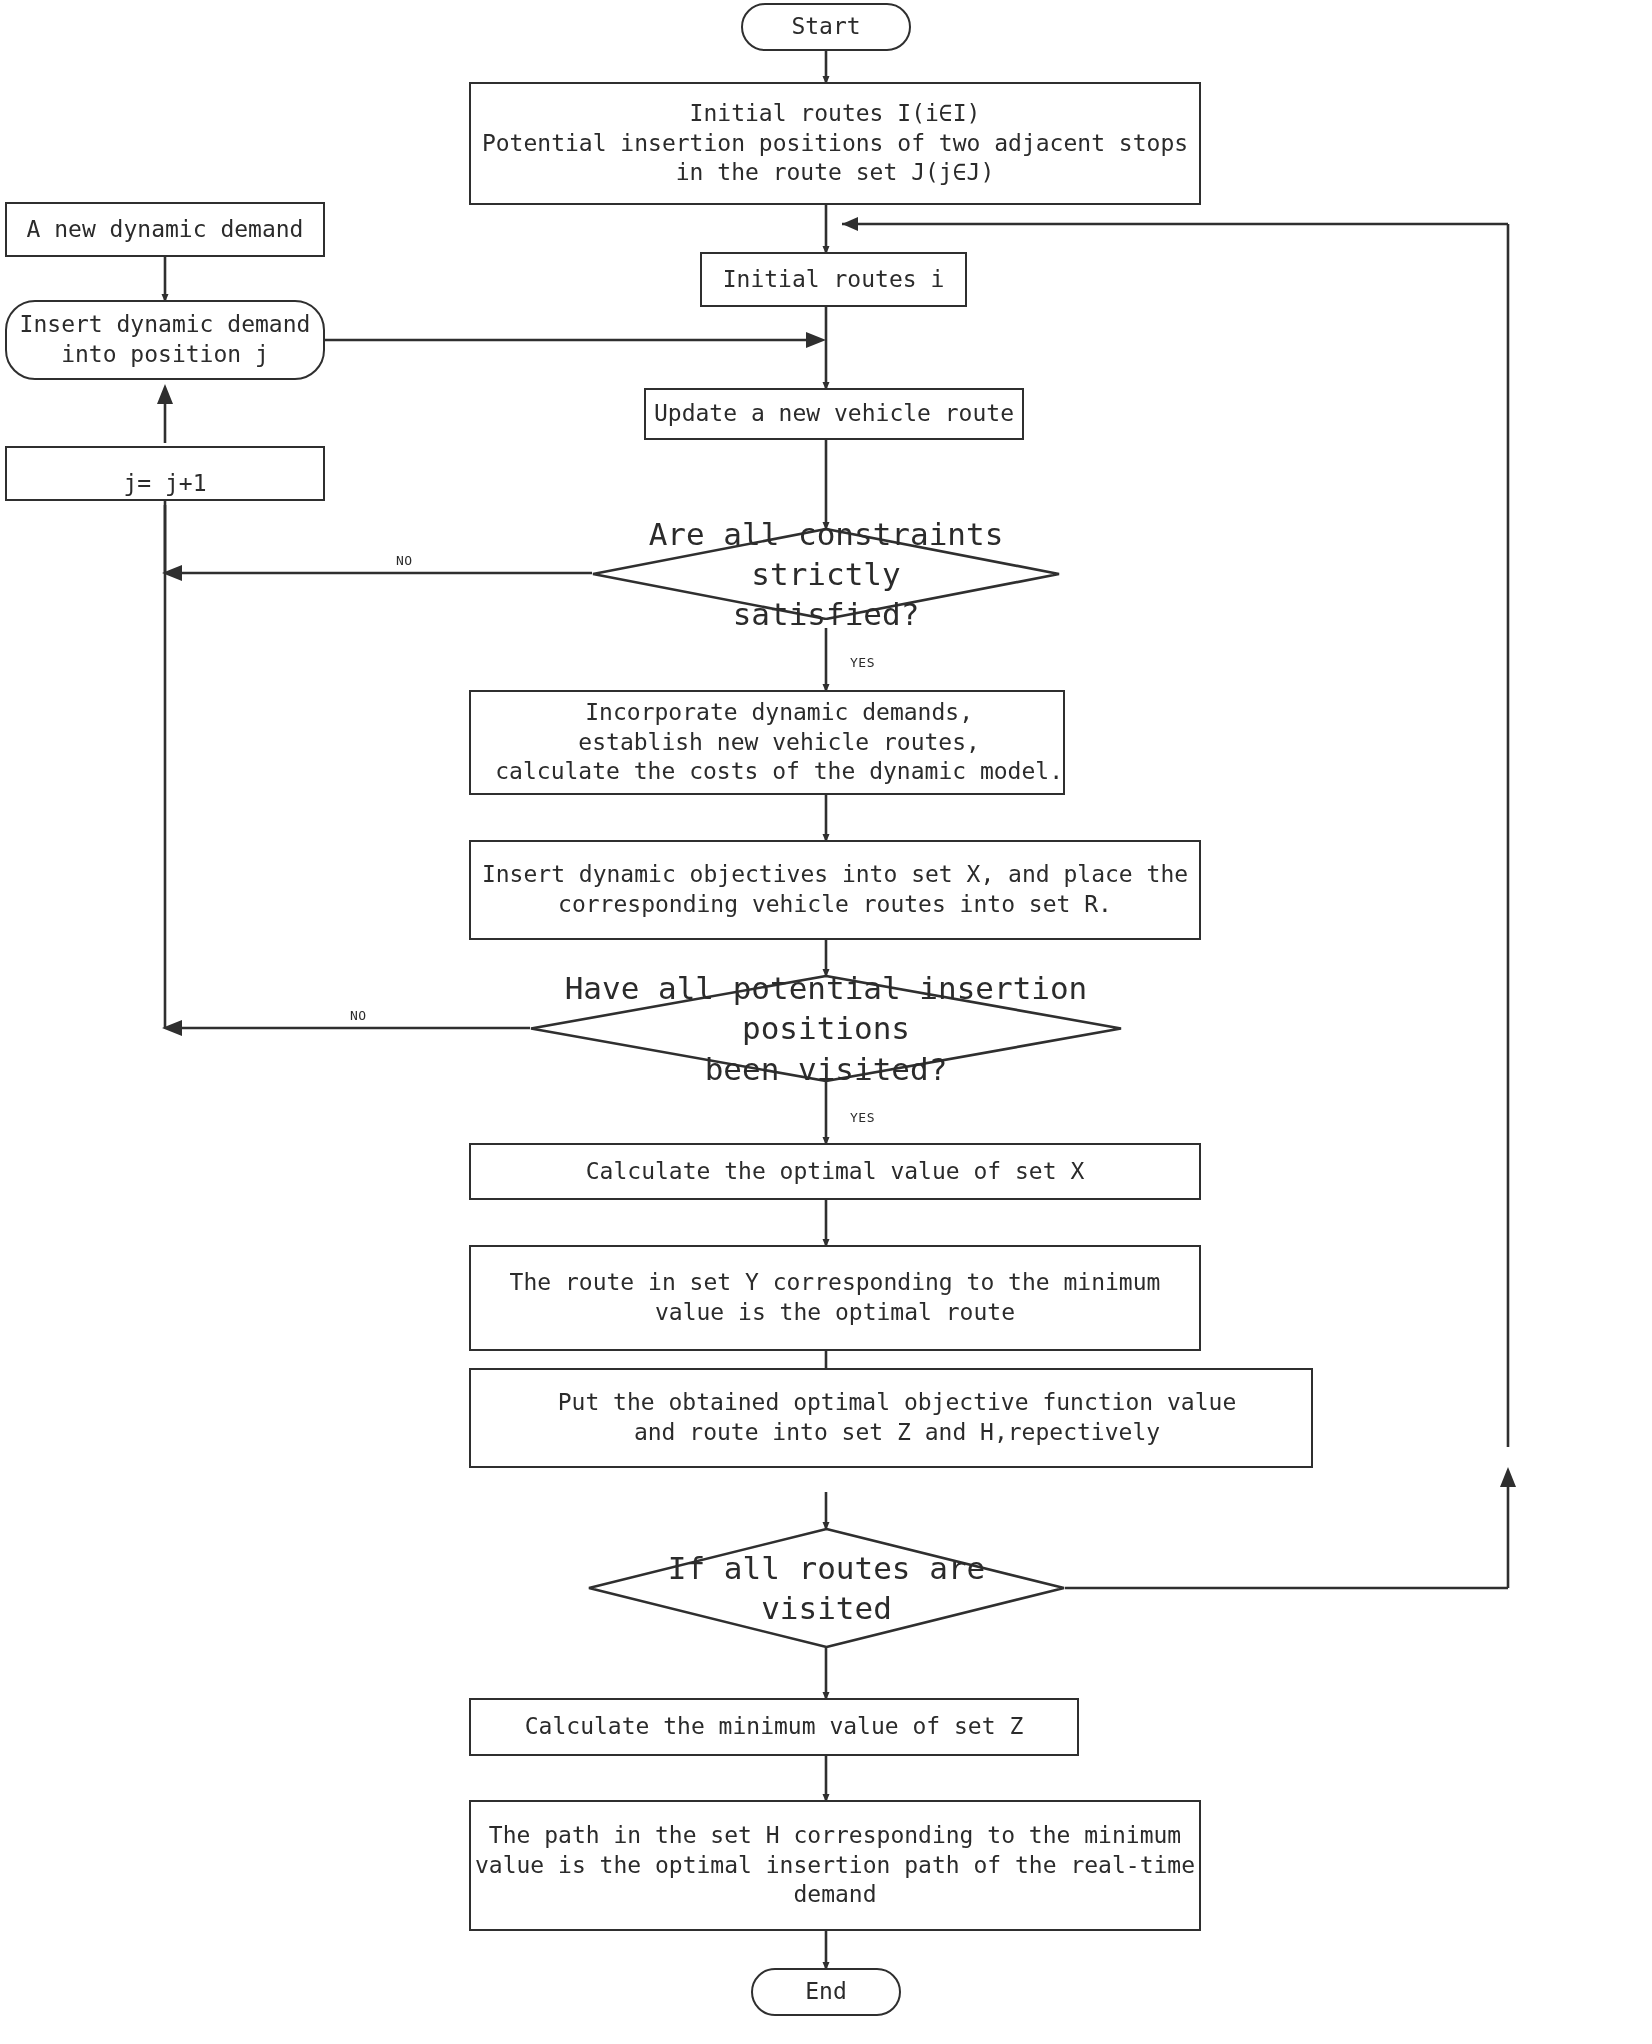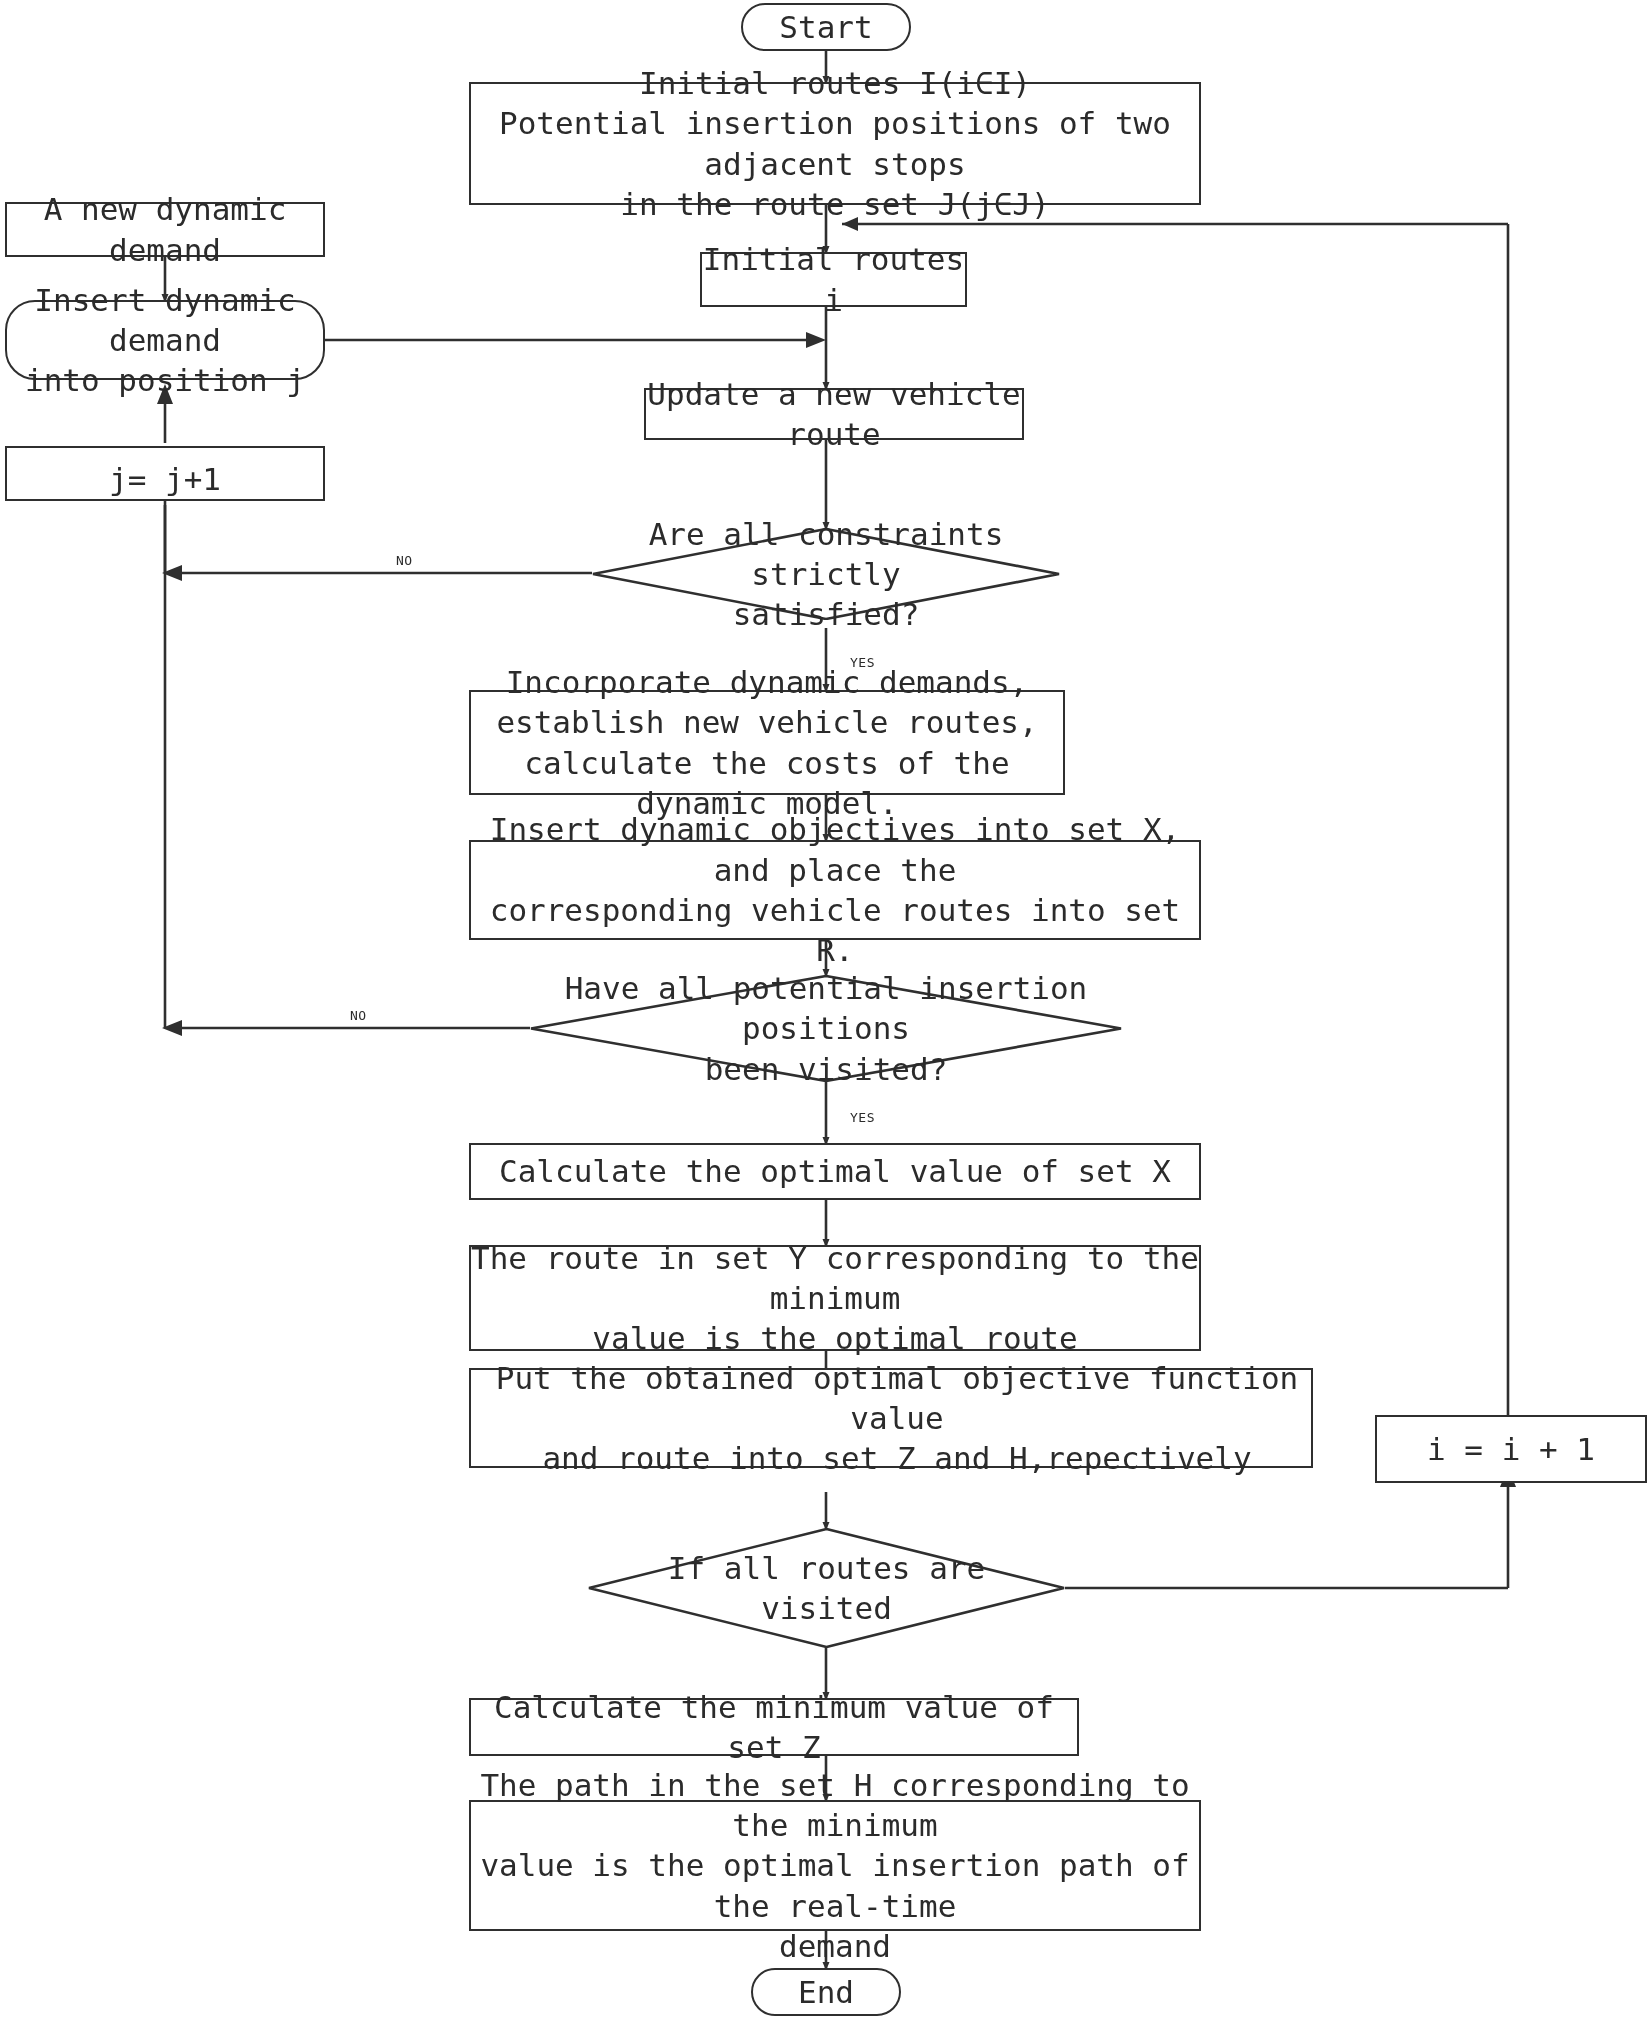--- a/index.html
+++ b/index.html
@@ -27,21 +27,21 @@
   }
   .node {
     position: absolute;
     box-sizing: border-box;
     display: flex;
     align-items: center;
     justify-content: center;
     text-align: center;
     color: #2b2b2b;
     font-family: "DejaVu Sans Mono", "Liberation Mono", monospace;
-    font-size: 31px;
+    font-size: 23px;
     line-height: 1.30;
     white-space: pre-line;
     letter-spacing: 0px;
   }
   .box {
     border: 2.4px solid #2f2f2f;
     background: #ffffff;
   }
   .terminator {
     border: 2.6px solid #2f2f2f;
@@ -220,23 +220,20 @@
   <div class="node box" style="left:469px; top:1245px; width:732px; height:106px;">
     <span>The route in set Y corresponding to the minimum
 value is the optimal route</span>
   </div>
 
   <div class="node box" style="left:469px; top:1368px; width:844px; height:100px;padding-left:12px;">
     <span>Put the obtained optimal objective function value
 and route into set Z and H,repectively</span>
   </div>
 
-  <div class="node box" style="left:1375px; top:1415px; width:272px; height:68px;">
-    <span>i = i + 1</span>
-  </div>
 
   <div class="diamond-wrap" style="left:588px; top:1528px; width:477px; height:120px;">
     <svg width="477" height="120" viewBox="0 0 477 120" xmlns="http://www.w3.org/2000/svg">
       <polygon points="238.5,1 476,60 238.5,119 1,60" fill="#ffffff" stroke="#2f2f2f" stroke-width="2.6"></polygon>
     </svg>
     <div class="diamond-label">If all routes are visited</div>
   </div>
 
   <div class="node box" style="left:469px; top:1698px; width:610px; height:58px;">
     <span>Calculate the minimum value of set Z</span>

